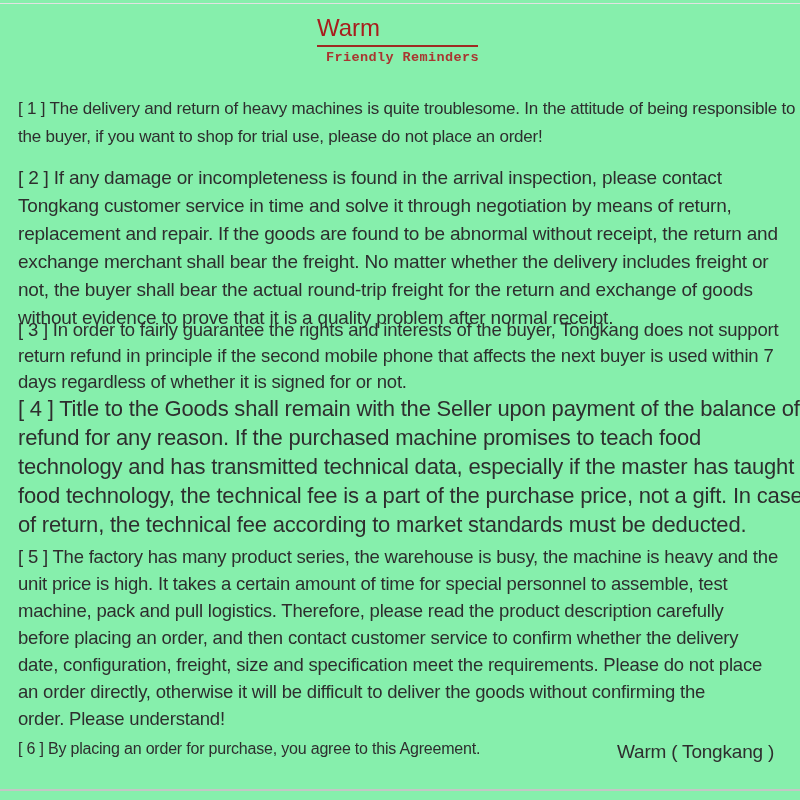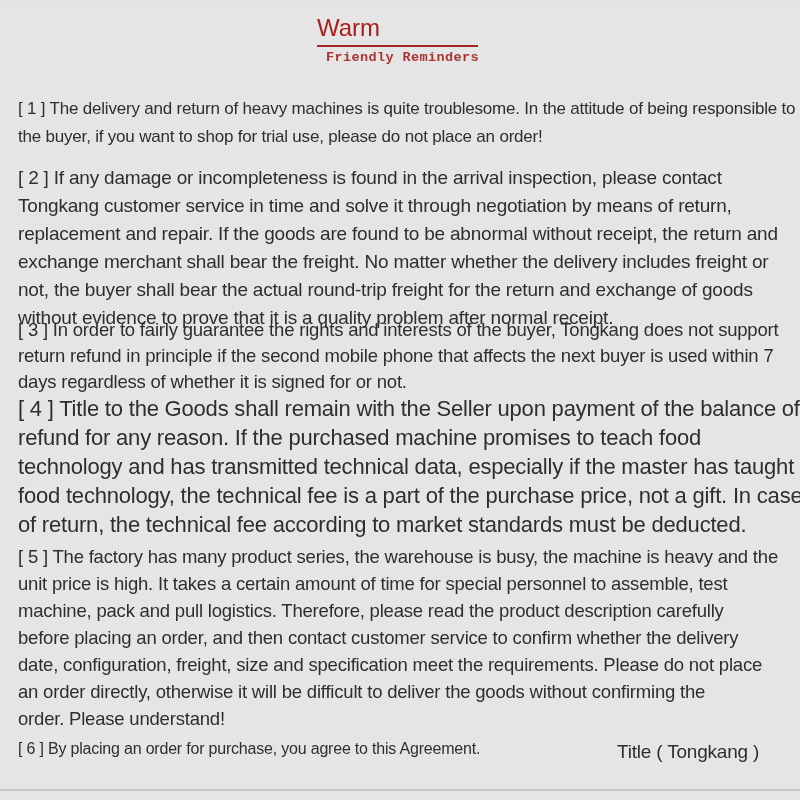--- a/index.html
+++ b/index.html
@@ -1,21 +1,21 @@
 <!DOCTYPE html>
 <html><head>
 <meta charset="utf-8">
 <style>
   html, body { margin: 0; padding: 0; background: #ffffff; }
   #page {
     position: relative;
     width: 800px;
     height: 800px;
     overflow: hidden;
-    background: #e5e5e5;
+    background: #86efac;
     font-family: "Liberation Sans", sans-serif;
     color: #2e2e2e;
     letter-spacing: -0.2px;
   }
   .top-line {
     position: absolute; top: 3px; left: 0; width: 800px; height: 1px;
     background: #e2e2e2;
   }
   .bottom-line {
     position: absolute; top: 789px; left: 0; width: 800px; height: 2px;
@@ -93,16 +93,16 @@
         <div class="line">unit price is high. It takes a certain amount of time for special personnel to assemble, test</div>
         <div class="line">machine, pack and pull logistics. Therefore, please read the product description carefully</div>
         <div class="line">before placing an order, and then contact customer service to confirm whether the delivery</div>
         <div class="line">date, configuration, freight, size and specification meet the requirements. Please do not place</div>
         <div class="line">an order directly, otherwise it will be difficult to deliver the goods without confirming the</div>
         <div class="line">order. Please understand!</div>
       </div>
     </div>
 
   <div class="agreement">[ 6 ] By placing an order for purchase, you agree to this Agreement.</div>
-  <div class="shop">Title ( Tongkang )</div>
+  <div class="shop">Warm ( Tongkang )</div>
 
   <div class="bottom-line"></div>
 </div>
 
 </body></html>

